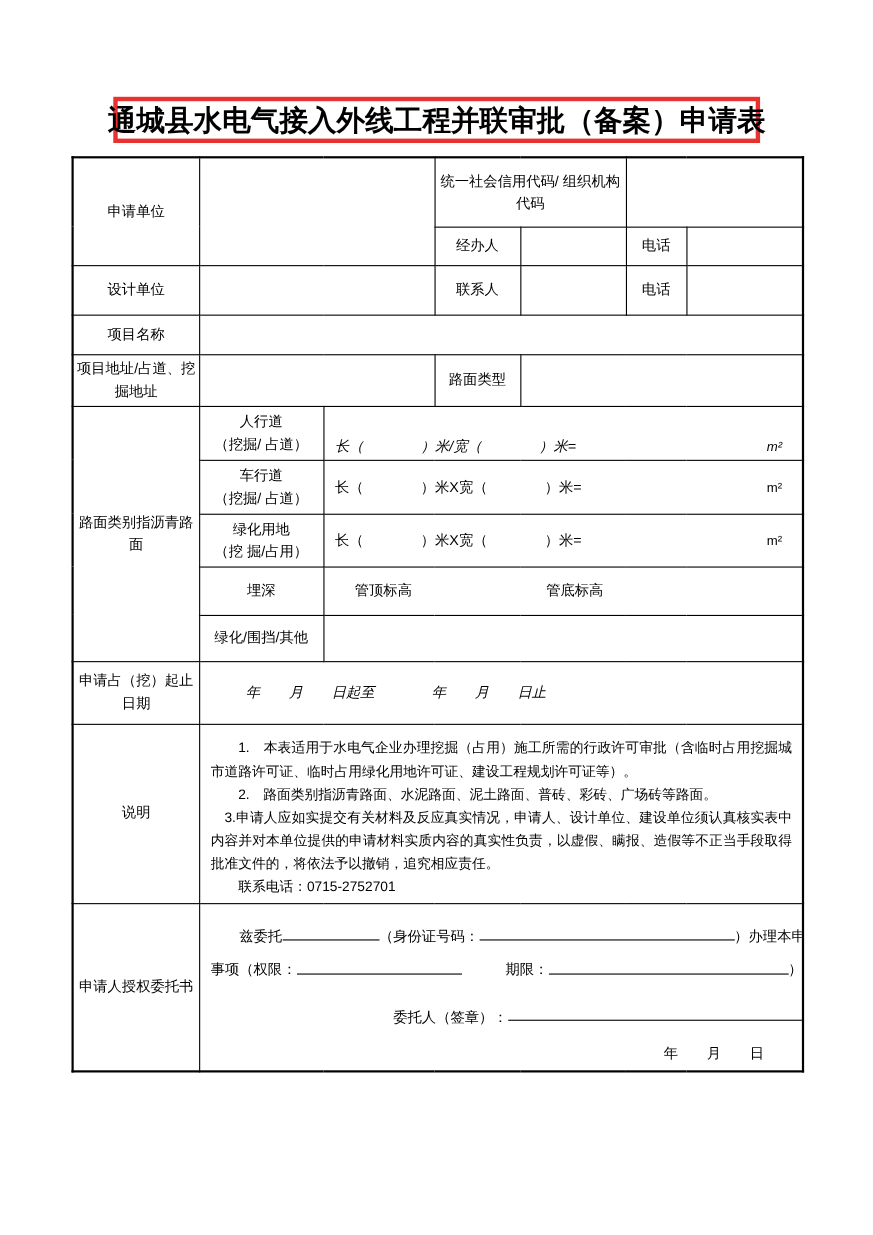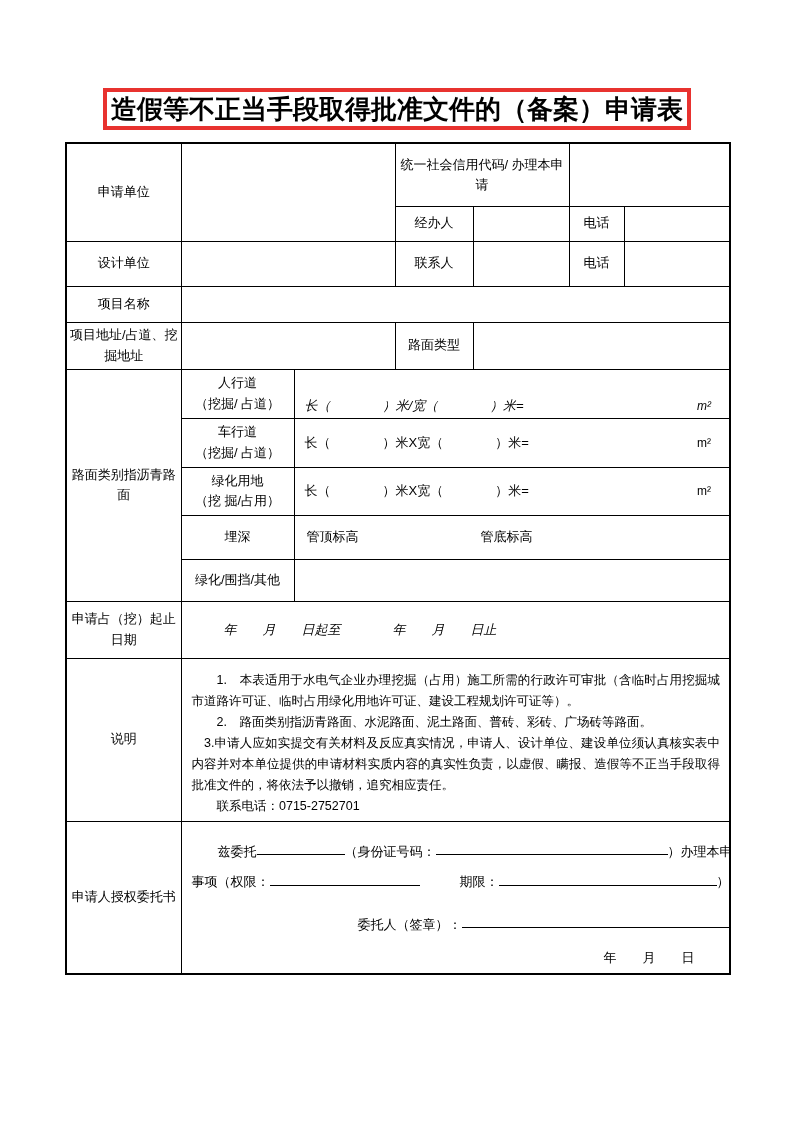--- a/index.html
+++ b/index.html
@@ -39,21 +39,21 @@
   td { border: 1px solid #000; vertical-align: middle; overflow: hidden; }
   td.lbl { text-align: center; line-height: 1.55; }
   td.prelines { white-space: pre-line; margin-left: 16px; }
   .h63{height:63px}.h35{height:35px}.h45{height:45px}.h36{height:36px}
   .h47{height:47px}.h49{height:49px}.h48{height:48px}.h44{height:44px}
   .h42{height:42px}.h57{height:57px}.h163{height:163px}.h153{height:153px}
   .dim-flex { display:flex; align-items:center; justify-content:space-between; padding:0 18px 0 10px; }
   .dim-flex .unit { font-size:12px; }
   .italic { font-style: italic; margin-top: 24px; }
 
-  .depth-flex { display:flex; align-items:center; padding-left:12px; }
+  .depth-flex { display:flex; align-items:center; padding-left:12px;margin-left:16px; }
   .depth-flex span + span { margin-left:122px;text-align:center; }
 
   .daterange { display:flex; align-items:center; padding-left:42px;font-style:italic; }
   .daterange span + span { margin-left:52px; }
 
   .notes-cell { padding: 11px 9px 0 10px; font-size: 12.5px; line-height: 21px; vertical-align: top; }
   .notes-cell p { text-align: justify; }
   .notes-cell p.ind2 { text-indent: 2em; }
   .notes-cell p.ind1 { text-indent: 1em; }
 
@@ -67,39 +67,39 @@
   .b88 { width: 88px; } .b232 { width: 232px; } .b150 { width: 150px; }
   .b218 { width: 218px; } .b270 { width: 270px; }
   .gap40 { display:inline-block; width: 40px; }
 </style>
 </head>
 <body>
 
 <div class="page">
 
   <div class="title-box">
-    <h1>造假等不正当手段取得批准文件的（备案）申请表</h1>
+    <h1>通城县水电气接入外线工程并联审批（备案）申请表</h1>
   </div>
 
   <table class="form-table">
     <colgroup>
       <col style="width:115px">
         <col style="width:113px">
         <col style="width:101px">
       <col style="width:78px">
         <col style="width:96px">
         <col style="width:55px">
         <col style="width:106px">
     </colgroup>
 
     <tbody>
         <tr class="h63">
       <td class="lbl" rowspan="2">申请单位</td>
       <td rowspan="2" colspan="2"></td>
-      <td class="lbl" colspan="2">统一社会信用代码/ 办理本申请</td>
+      <td class="lbl" colspan="2">统一社会信用代码/ 组织机构代码</td>
       <td colspan="2"></td>
     </tr>
     <tr class="h35">
       <td class="lbl">经办人</td>
       <td></td>
       <td class="lbl">电话</td>
       <td></td>
     </tr>
 
     <tr class="h45">

